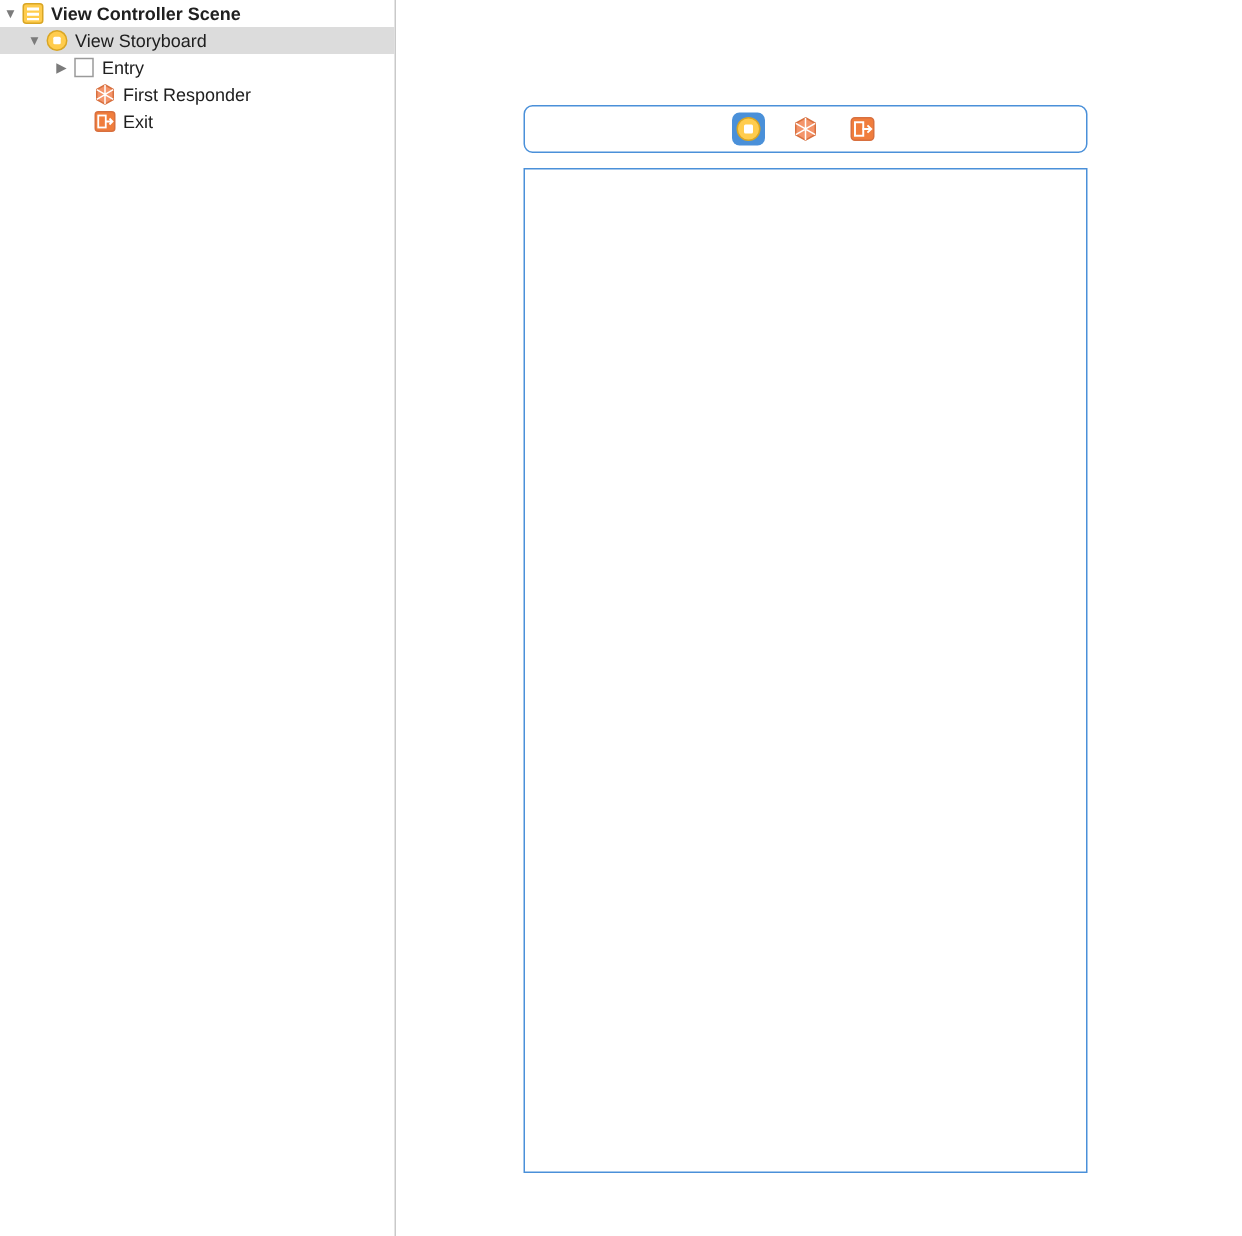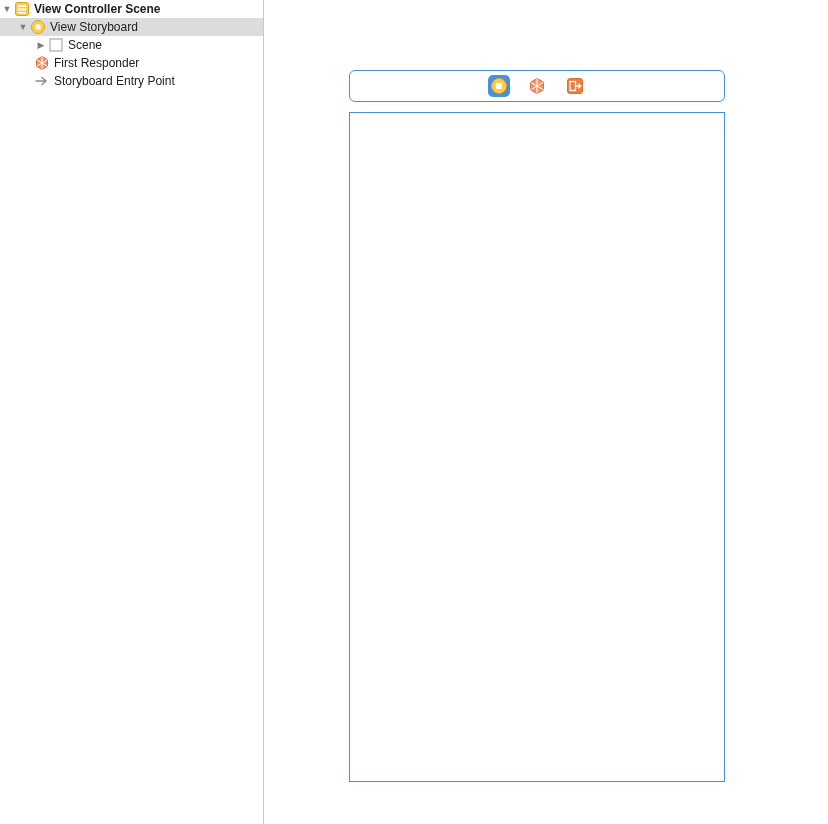--- a/index.html
+++ b/index.html
@@ -27,21 +27,21 @@
       width: 10px;
       text-align: center;
       color: #7b7b7b;
       font-size: 9px;
       user-select: none;
       margin-right: 2px;
     }
     .indent0 { padding-left: 2px; }
     .indent1 { padding-left: 18px; }
     .indent2 { padding-left: 36px; }
-    .indent3 { padding-left: 22px; }
+    .indent3 { padding-left: 50px; }
     .tree-icon {
       width: 16px; height: 16px; margin-right: 4px;
       display: inline-flex; align-items: center; justify-content: center;
       flex: 0 0 16px;
     }
     .tree-label { font-size: 12px; }
     .scene-label { font-weight: 700; }
 
     
     .canvas {
@@ -118,44 +118,46 @@
     <span class="tree-label">View Storyboard</span>
   </div>
 
   <div class="tree-row indent2">
     <span class="disclosure">▶</span>
     <span class="tree-icon">
       <svg width="16" height="16" viewBox="0 0 16 16">
         <rect x="2" y="2" width="12" height="12" fill="#ffffff" stroke="#9a9a9a"></rect>
       </svg>
     </span>
-    <span class="tree-label">Scene</span>
+    <span class="tree-label">Entry</span>
   </div>
 
   <div class="tree-row indent3">
     <span class="disclosure"></span>
     <span class="tree-icon">
       <svg width="16" height="16" viewBox="0 0 16 16">
         <path d="M8 1.5 L13.5 4.7 V11.3 L8 14.5 L2.5 11.3 V4.7 Z" fill="#f4946a" stroke="#d8703f"></path>
         <path d="M8 1.5 V14.5 M2.5 4.7 L8 8 L13.5 4.7 M2.5 11.3 L8 8 L13.5 11.3" stroke="#ffffff" stroke-width="1" fill="none"></path>
       </svg>
     </span>
     <span class="tree-label">First Responder</span>
   </div>
 
-
   <div class="tree-row indent3">
     <span class="disclosure"></span>
     <span class="tree-icon">
       <svg width="16" height="16" viewBox="0 0 16 16">
-        <path d="M2 8 H11 M8 4.5 L12 8 L8 11.5" fill="none" stroke="#8c8c8c" stroke-width="1.5" stroke-linecap="round" stroke-linejoin="round"></path>
+        <rect x="1.5" y="1.5" width="13" height="13" rx="2" fill="#f07d3c" stroke="#d8703f"></rect>
+        <rect x="3.5" y="4" width="5" height="8" fill="none" stroke="#ffffff" stroke-width="1.2"></rect>
+        <path d="M8 8 H13 M11 6 L13 8 L11 10" fill="none" stroke="#ffffff" stroke-width="1.2"></path>
       </svg>
     </span>
-    <span class="tree-label">Storyboard Entry Point</span>
+    <span class="tree-label">Exit</span>
   </div>
+
 
 </div>
 
 <div class="canvas">
 
   <span class="entry-arrow">
     <svg width="62" height="22" viewBox="0 0 62 22">
       <path d="M1 11 H52 M44 2 L55 11 L44 20" fill="none" stroke="#b9b9b9" stroke-width="2.2" stroke-linecap="round" stroke-linejoin="round"></path>
     </svg>
   </span>

